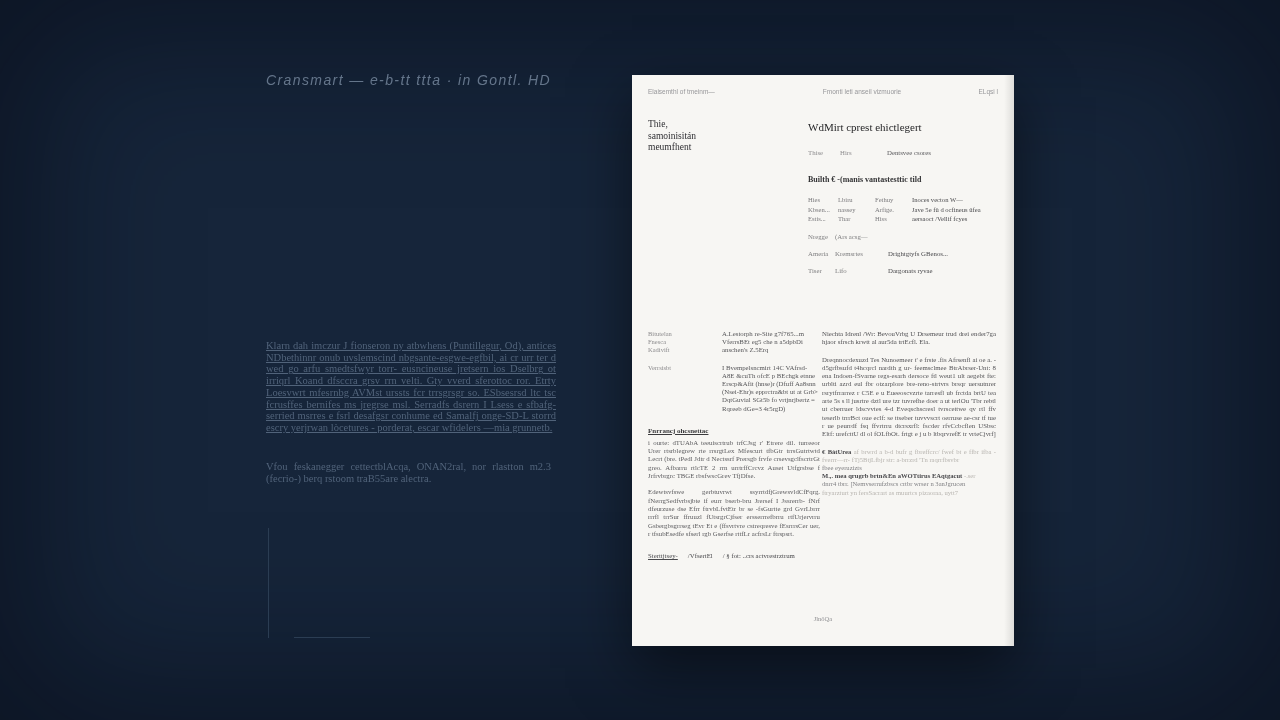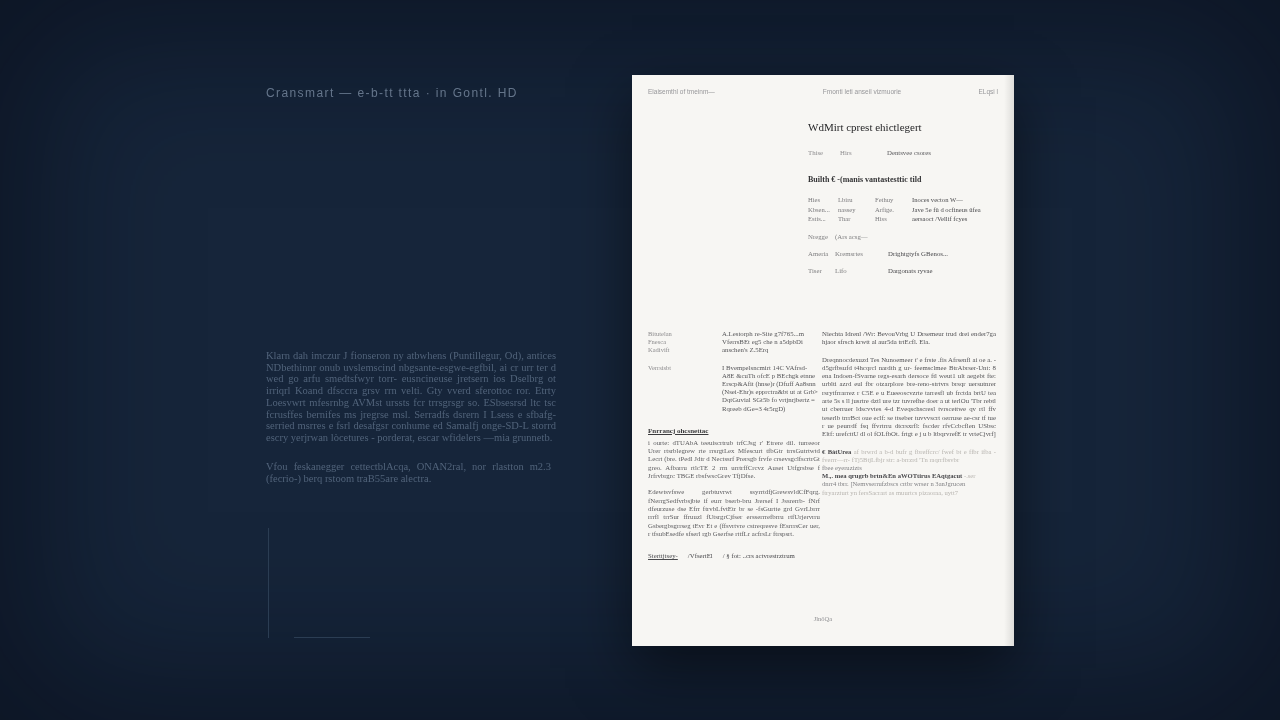--- a/index.html
+++ b/index.html
@@ -1,26 +1,26 @@
 <!DOCTYPE html>
 <html><head>
 <meta charset="utf-8">
 <style>
   html,body{margin:0;padding:0;background:#0d1727;}
   .stage{position:relative;width:1280px;height:720px;overflow:hidden;
          background:#16253a;font-family:"Liberation Serif",serif;
          box-shadow:inset 0 0 140px 40px rgba(5,10,20,.55);}
   
-  .eyebrow{position:absolute;left:266px;top:86px;font-family:"Liberation Sans",sans-serif;
-           font-size:12px;letter-spacing:1.4px;color:#73849a;opacity:.85;}
+  .eyebrow{position:absolute;left:266px;top:72px;font-family:"Liberation Sans",sans-serif;
+           font-size:14px;letter-spacing:1.4px;color:#73849a;opacity:.85;font-style:italic;}
   .hero-title{position:absolute;left:262px;top:162px;margin:0;font-weight:400;
               font-size:55px;line-height:52px;color:#cbd7e2;letter-spacing:.5px;}
   .lead{position:absolute;left:266px;width:290px;margin:0;font-size:10.5px;
         line-height:11.7px;color:#51637a;text-align:justify;}
-  .lead1{top:350px;}
+  .lead1{top:340px;text-decoration:underline;}
   .lead2{top:461px;width:285px;}
   .corner-v{position:absolute;left:268px;top:528px;width:1px;height:110px;background:#2b3d53;}
   .corner-h{position:absolute;left:294px;top:637px;width:76px;height:1px;background:#2b3d53;}
   
   .paper{position:absolute;left:632px;top:75px;width:382px;height:571px;background:#f7f6f3;
          box-shadow:0 22px 55px rgba(0,0,0,.5);color:#3c3c3e;}
   .edge{position:absolute;right:0;top:0;bottom:0;width:10px;
         background:linear-gradient(to right,rgba(0,0,0,0),rgba(0,0,0,.10));}
   .p-header{position:absolute;top:13px;left:16px;right:16px;display:flex;
             font-family:"Liberation Sans",sans-serif;font-size:6.5px;color:#97979a;}
@@ -79,20 +79,23 @@
   <div class="corner-h"></div>
 
   <div class="paper">
 
     <div class="p-header">
       <span class="hl">Elaisemthl of tmeinm—</span>
       <span class="hc">Fmonti leti anseil vizmuorie</span>
       <span class="hr">ELqsi l</span>
     </div>
 
+    <div class="masthead">Thie,
+samoinisitán
+meumfhent</div>
 
     <div class="infoblock">
       <div class="info-title">WdMirt cprest ehictlegert</div>
 
       <div class="meta-row">
         <span class="m1">Thise</span>
         <span class="m1">Hirs</span>
         <span class="m2">Dentsvee csores</span>
       </div>
 

